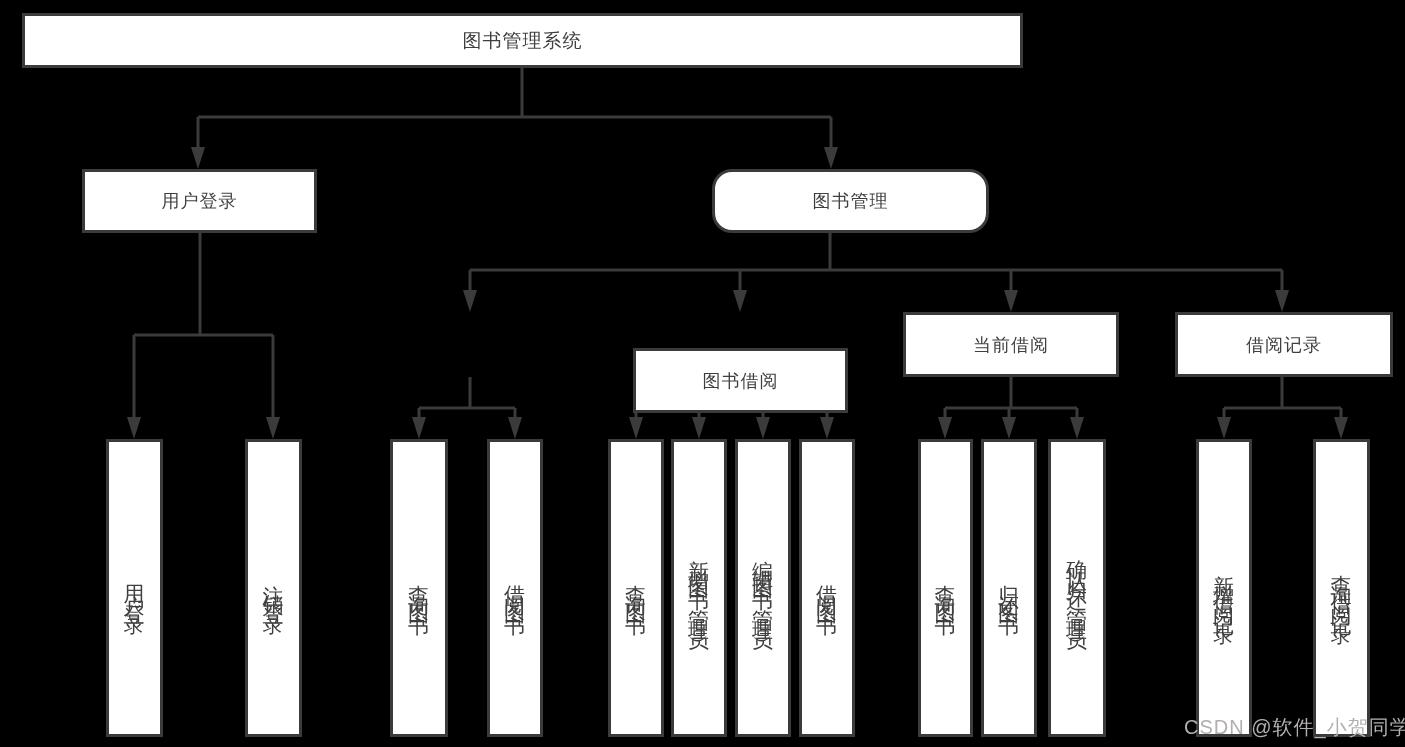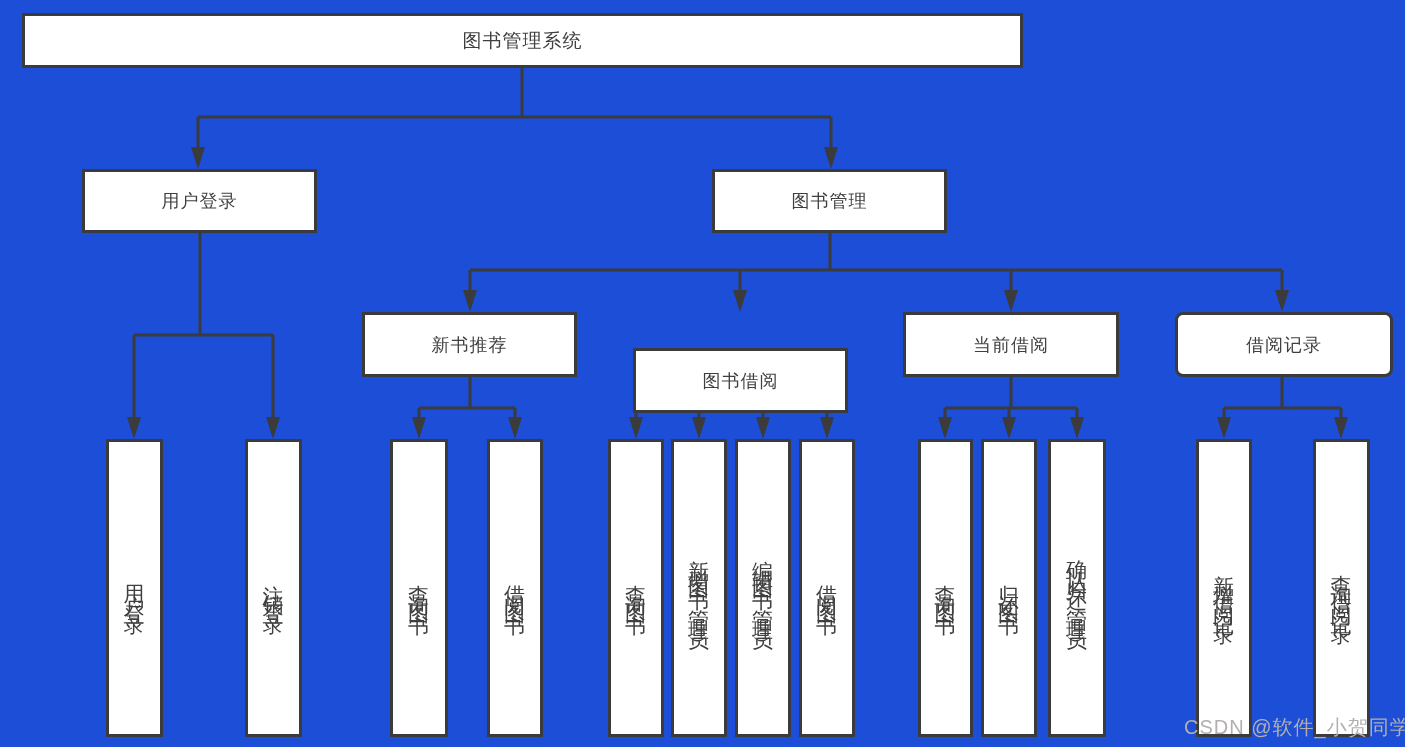--- a/index.html
+++ b/index.html
@@ -1,17 +1,17 @@
 <!DOCTYPE html>
 <html><head>
 <meta charset="utf-8">
 <style>
   html,body{margin:0;padding:0;background:#ffffff;}
   .stage{
-    position:relative;width:1405px;height:747px;background:#1d4ed8;overflow:hidden;
+    position:relative;width:1405px;height:747px;background:#000000;overflow:hidden;
     font-family:"Liberation Sans", sans-serif;color:#3f3f3f;
   }
   .stage svg{position:absolute;left:0;top:0;}
   .hbox{
     position:absolute;background:#ffffff;border:3px solid #3b3b3b;box-sizing:border-box;
     display:flex;align-items:center;justify-content:center;
     font-size:18px;letter-spacing:1px;white-space:nowrap;
   }
   .hbox.root{font-size:19px;}
   .vbox{
@@ -69,26 +69,25 @@
       <polygon points="1002,417 1016,417 1009,439"></polygon>
       <polygon points="1070,417 1084,417 1077,439"></polygon>
       <polygon points="1217,417 1231,417 1224,439"></polygon>
       <polygon points="1334,417 1348,417 1341,439"></polygon>
     </g>
   </svg>
 
   <div class="hbox root" style="left:22px;top:13px;width:1001px;height:55px;">图书管理系统</div>
 
   <div class="hbox" style="left:82px;top:169px;width:235px;height:64px;">用户登录</div>
-  <div class="hbox" style="left:712px;top:169px;width:235px;height:64px;">图书管理</div>
+  <div class="hbox" style="left:712px;top:169px;width:277px;height:64px;border-radius:20px;">图书管理</div>
 
-  <div class="hbox" style="left:362px;top:312px;width:215px;height:65px;">新书推荐</div>
   <div class="hbox" style="left:633px;top:312px;width:215px;height:65px;margin-top:36px;">图书借阅</div>
   <div class="hbox" style="left:903px;top:312px;width:216px;height:65px;font-family:Liberation Serif, serif;">当前借阅</div>
-  <div class="hbox" style="left:1175px;top:312px;width:218px;height:65px;border-radius:8px;">借阅记录</div>
+  <div class="hbox" style="left:1175px;top:312px;width:218px;height:65px;">借阅记录</div>
 
   <div class="vbox" style="left:106px;width:57px;">
     <span>用户登录</span>
   </div>
   <div class="vbox" style="left:245px;width:57px;">
     <span>注销登录</span>
   </div>
   <div class="vbox" style="left:390px;width:58px;">
     <span>查询图书</span>
   </div>

